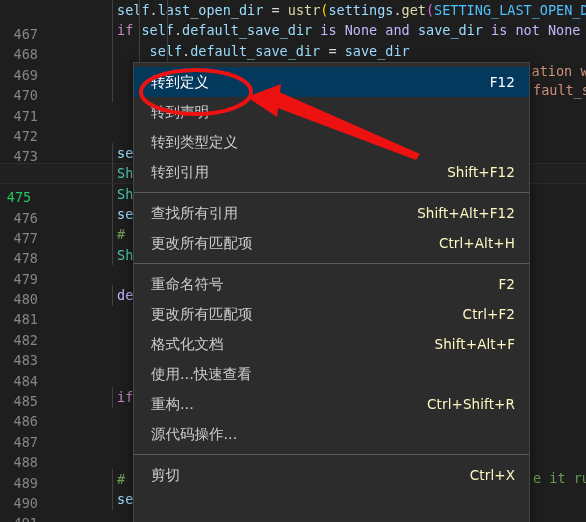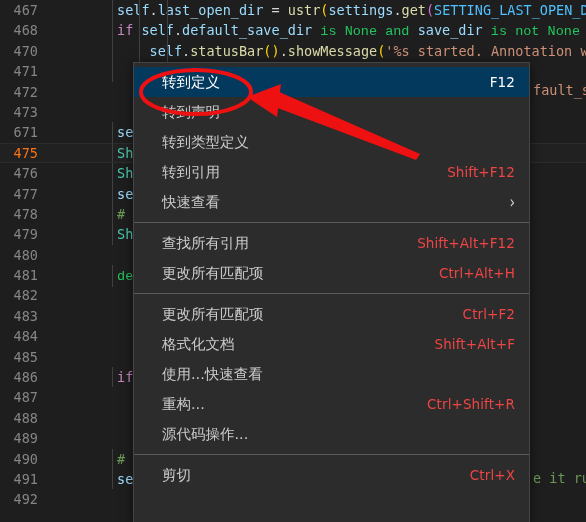--- a/index.html
+++ b/index.html
@@ -42,42 +42,43 @@
 
   .lineno {
     display: inline-block;
     width: 52px;
     text-align: right;
     padding-right: 14px;
     color: #858585;
     font-family: "DejaVu Sans Mono", monospace;
     font-size: 13.5px;
     vertical-align: top;
-  }
-  .code-line.active .lineno { color: #f97316; }
+    margin-top: 24px;
+  }
+  .code-line.active .lineno { color: #22c55e; text-align: center; }
 
   .codetext {
     display: inline-block;
     vertical-align: top;
     position: relative;
   }
 
   
   .guide {
     position: absolute;
     top: 0; bottom: 0;
     width: 1px;
     background: #404040;
   }
   .g1 { left: 60px; }
   .g2 { left: 87px; }
   .g3 { left: 115px; }
 
   
-  .t-def  { color: #22c55e; font-family: Liberation Mono, monospace; }
+  .t-def  { color: #c4b5fd; }
   .t-kw   { color: #c586c0; }
   .t-fn   { color: #dcdcaa; }
   .t-cls  { color: #4ec9b0; }
   .t-var  { color: #9cdcfe; margin-top: 40px; }
   .t-str  { color: #ce9178; }
   .t-com  { color: #6a9955; }
   .t-plain{ color: #d4d4d4; }
   .t-const{ color: #4fc1ff; }
   .t-punc { color: #d4d4d4; }
   .t-paren{ color: #ffd700; }
@@ -92,35 +93,35 @@
     border: 1px solid #454545;
     box-shadow: 0 2px 10px rgba(0,0,0,0.55);
     padding: 4px 0;
     z-index: 30;
   }
   .menu-item {
     position: relative;
     height: 30px;
     display: flex;
     align-items: center;
-    padding: 0 14px 0 28px;
+    padding: 0 14px 0 17px;
     color: #cccccc;
     font-size: 14.5px;
     font-family: "DejaVu Sans", sans-serif;
     cursor: default;
     justify-content: center;
   }
   .menu-item.selected {
     background: #04395e;
     color: #ffffff;
   }
   .menu-item .label { flex: 0 0 auto; }
   .menu-item .spacer { flex: 1 1 auto; }
   .menu-item .shortcut {
-    color: #ef4444;
+    color: #fef9c3;
     font-size: 13.5px;
     font-family: "DejaVu Sans", sans-serif;
     letter-spacing: 0.1px;
   }
   .menu-item.selected .shortcut { color: #ffffff; }
   .menu-item .submenu-arrow {
     color: #cccccc;
     font-size: 14px;
     line-height: 1;
     transform: scaleY(1.25);
@@ -142,20 +143,21 @@
 </style>
 </head>
 <body>
 
 <div id="app">
 
   <div class="editor">
     <div id="code-lines">
         <div class="code-line"><span class="lineno">467</span><span class="codetext"><span class="guide g1"></span><span class="guide g2"></span><span class="guide g3"></span><span class="t-plain">        </span><span class="t-var">self</span><span class="t-punc">.</span><span class="t-var">last_open_dir</span><span class="t-plain"> = </span><span class="t-fn">ustr</span><span class="t-paren">(</span><span class="t-var">settings</span><span class="t-punc">.</span><span class="t-fn">get</span><span class="t-paren2">(</span><span class="t-const">SETTING_LAST_OPEN_DIR</span></span></div>
         <div class="code-line"><span class="lineno">468</span><span class="codetext"><span class="guide g1"></span><span class="guide g2"></span><span class="guide g3"></span><span class="t-plain">        </span><span class="t-kw">if</span><span class="t-plain"> </span><span class="t-var">self</span><span class="t-punc">.</span><span class="t-var">default_save_dir</span><span class="t-plain"> </span><span class="t-def">is</span><span class="t-plain"> </span><span class="t-def">None</span><span class="t-plain"> </span><span class="t-def">and</span><span class="t-plain"> </span><span class="t-var">save_dir</span><span class="t-plain"> </span><span class="t-def">is</span><span class="t-plain"> </span><span class="t-def">not</span><span class="t-plain"> </span><span class="t-def">None</span><span class="t-plain"> </span></span></div>
+        <div class="code-line"><span class="lineno">469</span><span class="codetext"><span class="guide g1"></span><span class="guide g2"></span><span class="guide g3"></span><span class="t-plain">            </span><span class="t-var">self</span><span class="t-punc">.</span><span class="t-var">default_save_dir</span><span class="t-plain"> = </span><span class="t-var">save_dir</span></span></div>
         <div class="code-line"><span class="lineno">470</span><span class="codetext"><span class="guide g1"></span><span class="guide g2"></span><span class="guide g3"></span><span class="t-plain">            </span><span class="t-var">self</span><span class="t-punc">.</span><span class="t-fn">statusBar</span><span class="t-paren">()</span><span class="t-punc">.</span><span class="t-fn">showMessage</span><span class="t-paren">(</span><span class="t-str">'%s started. Annotation will</span></span></div>
         <div class="code-line"><span class="lineno">471</span><span class="codetext"><span class="guide g1"></span><span class="guide g2"></span><span class="guide g3"></span><span class="t-plain">                </span><span class="t-str">fault_s</span></span></div>
         <div class="code-line"><span class="lineno">472</span><span class="codetext"><span class="guide g1"></span><span class="guide g2"></span><span class="guide g3"></span></span></div>
         <div class="code-line"><span class="lineno">473</span><span class="codetext"><span class="guide g1"></span><span class="guide g2"></span><span class="guide g3"></span></span></div>
         <div class="code-line"><span class="lineno">671</span><span class="codetext"><span class="guide g1"></span><span class="guide g2"></span><span class="guide g3"></span><span class="t-plain">        </span><span class="t-var">self</span><span class="t-plain">                                     </span><span class="t-cls">eArray</span><span class="t-paren">(</span></span></div>
         <div class="code-line active"><span class="lineno">475</span><span class="codetext"><span class="guide g1"></span><span class="guide g2"></span><span class="guide g3"></span><span class="t-plain">        </span><span class="t-cls">Shap</span><span class="t-plain">                                     </span><span class="t-fn">get</span><span class="t-paren2">(</span><span class="t-const">SETT</span></span></div>
         <div class="code-line"><span class="lineno">476</span><span class="codetext"><span class="guide g1"></span><span class="guide g2"></span><span class="guide g3"></span><span class="t-plain">        </span><span class="t-cls">Shap</span><span class="t-plain">                                     </span><span class="t-fn">get</span><span class="t-paren2">(</span><span class="t-const">SETT</span></span></div>
         <div class="code-line"><span class="lineno">477</span><span class="codetext"><span class="guide g1"></span><span class="guide g2"></span><span class="guide g3"></span><span class="t-plain">        </span><span class="t-var">self</span></span></div>
         <div class="code-line"><span class="lineno">478</span><span class="codetext"><span class="guide g1"></span><span class="guide g2"></span><span class="guide g3"></span><span class="t-plain">        </span><span class="t-com"># Ac</span></span></div>
         <div class="code-line"><span class="lineno">479</span><span class="codetext"><span class="guide g1"></span><span class="guide g2"></span><span class="guide g3"></span><span class="t-plain">        </span><span class="t-cls">Shap</span></span></div>
@@ -191,37 +193,37 @@
       </div>
       <div class="menu-item">
         <span class="label">转到类型定义</span>
         <span class="spacer"></span>
       </div>
       <div class="menu-item">
         <span class="label">转到引用</span>
         <span class="spacer"></span>
         <span class="shortcut">Shift+F12</span>
       </div>
-      <div class="menu-item">
-        <span class="label">快速查看</span>
-        <span class="spacer"></span>
-        <span class="submenu-arrow">›</span>
-      </div>
       <div class="menu-sep"></div>
       <div class="menu-item">
         <span class="label">查找所有引用</span>
         <span class="spacer"></span>
         <span class="shortcut">Shift+Alt+F12</span>
       </div>
       <div class="menu-item">
         <span class="label">更改所有匹配项</span>
         <span class="spacer"></span>
         <span class="shortcut">Ctrl+Alt+H</span>
       </div>
       <div class="menu-sep"></div>
+      <div class="menu-item">
+        <span class="label">重命名符号</span>
+        <span class="spacer"></span>
+        <span class="shortcut">F2</span>
+      </div>
       <div class="menu-item">
         <span class="label">更改所有匹配项</span>
         <span class="spacer"></span>
         <span class="shortcut">Ctrl+F2</span>
       </div>
       <div class="menu-item">
         <span class="label">格式化文档</span>
         <span class="spacer"></span>
         <span class="shortcut">Shift+Alt+F</span>
       </div>

